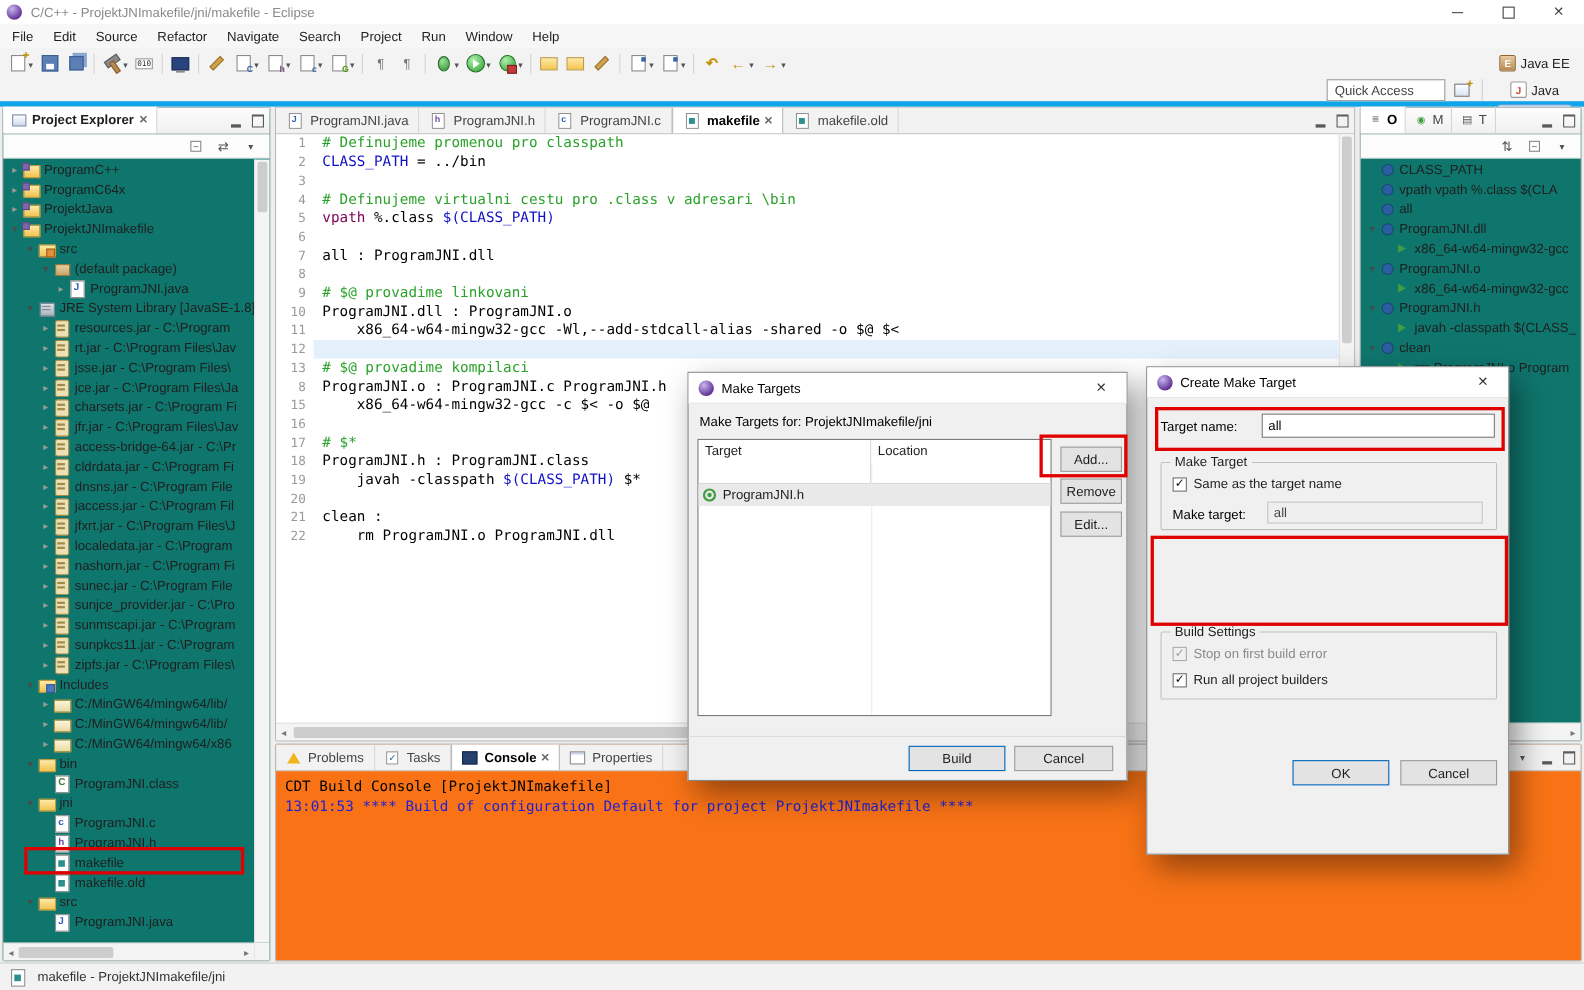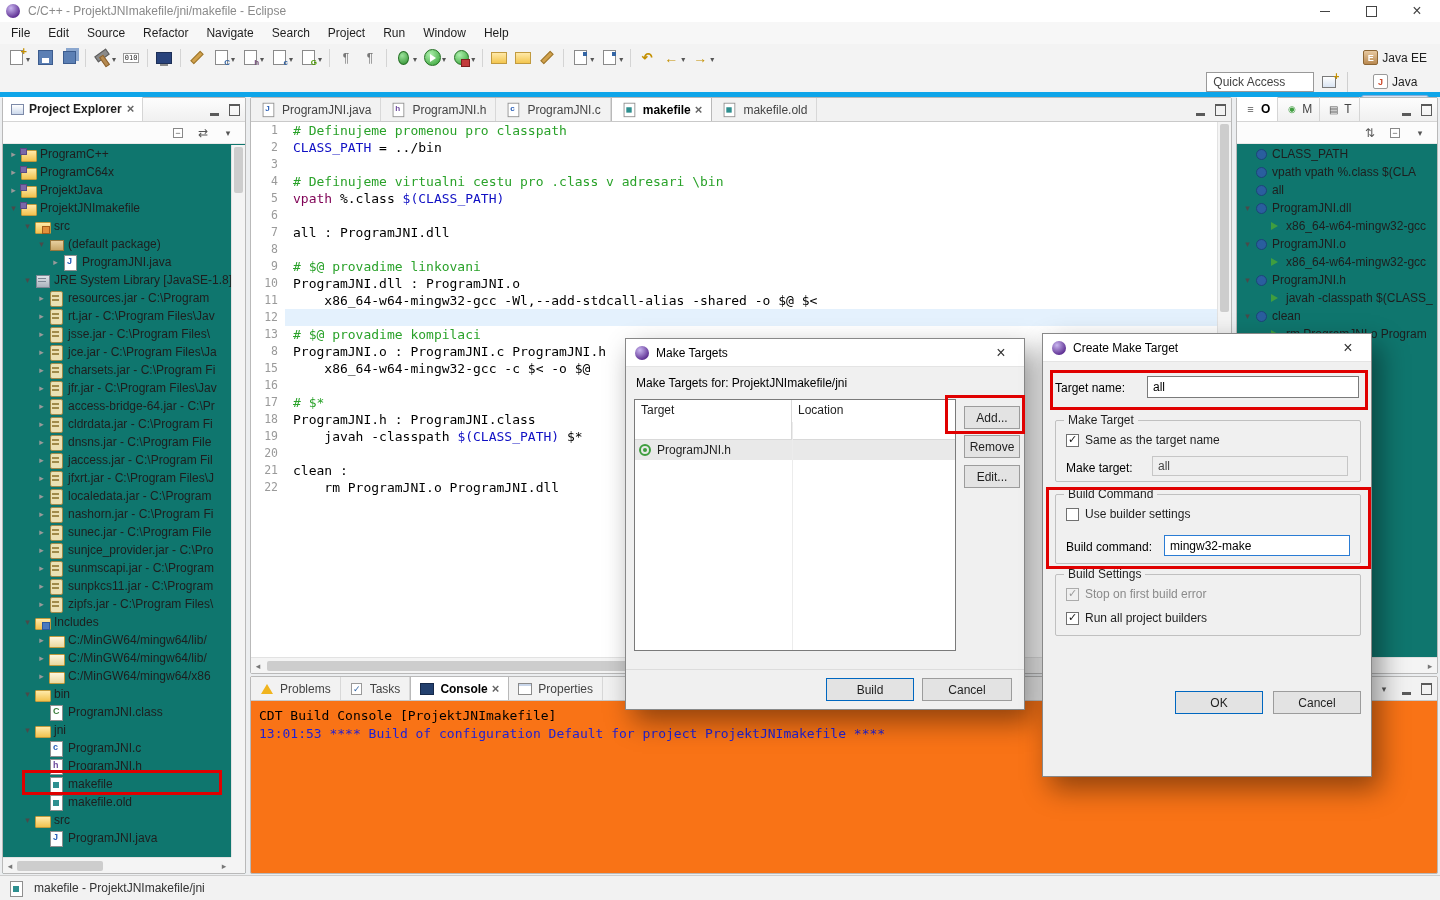--- a/index.html
+++ b/index.html
@@ -901,29 +901,20 @@
   <div class="grp" id="grp-mt">
     <span class="grp-leg">Make Target</span>
     <div class="cb-row" style="left:10px;top:12px;">
       <span class="cb checked"></span>
       <span>Same as the target name</span>
     </div>
     <div class="dlbl" id="mt-lbl">Make target:</div>
     <input class="txt disabled" id="mt-input" readonly="" value="all" style="">
   </div>
 
-  <div class="grp" id="grp-bc">
-    <span class="grp-leg">Build Command</span>
-    <div class="cb-row" style="left:10px;top:12px;">
-      <span class="cb"></span>
-      <span>Use builder settings</span>
-    </div>
-    <div class="dlbl" id="bc-lbl">Build command:</div>
-    <input class="txt focused" id="bc-input" readonly="" value="mingw32-make" style="">
-  </div>
 
   <div class="grp" id="grp-bs">
     <span class="grp-leg">Build Settings</span>
     <div class="cb-row" style="left:10px;top:12px;">
       <span class="cb checked disabled"></span>
       <span class="lbl-disabled">Stop on first build error</span>
     </div>
     <div class="cb-row" style="left:10px;top:36px;">
       <span class="cb checked"></span>
       <span>Run all project builders</span>

